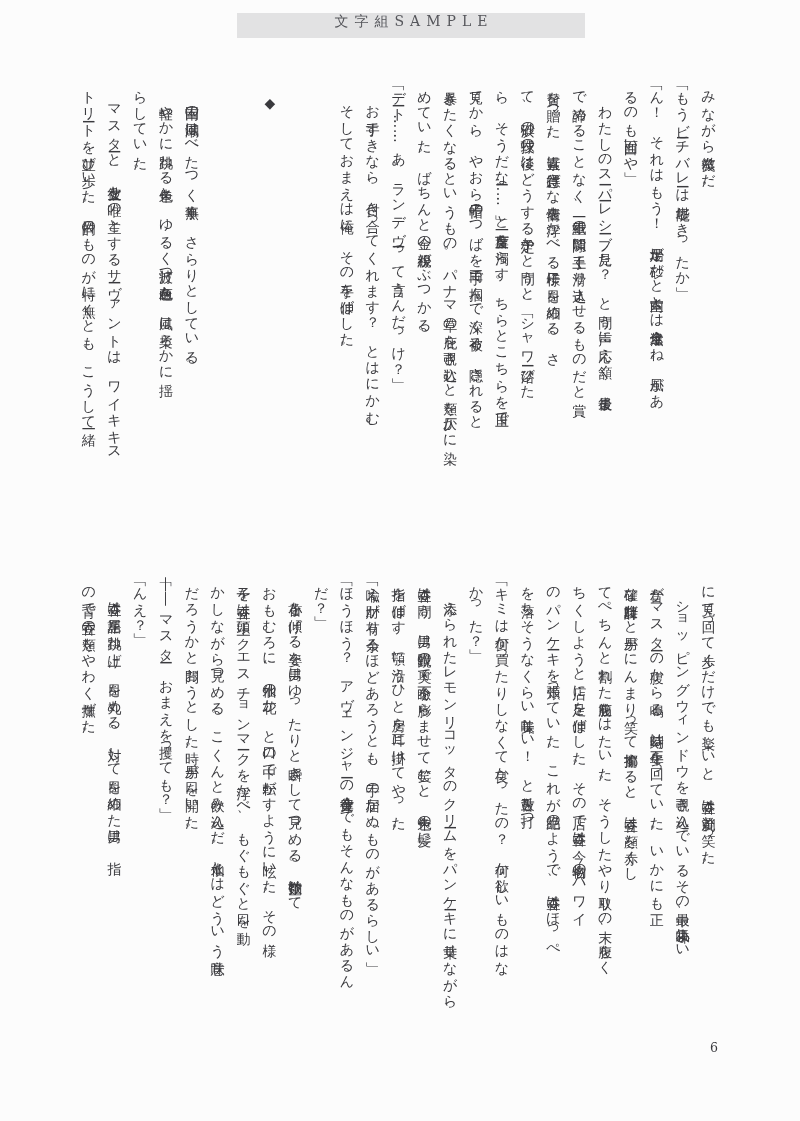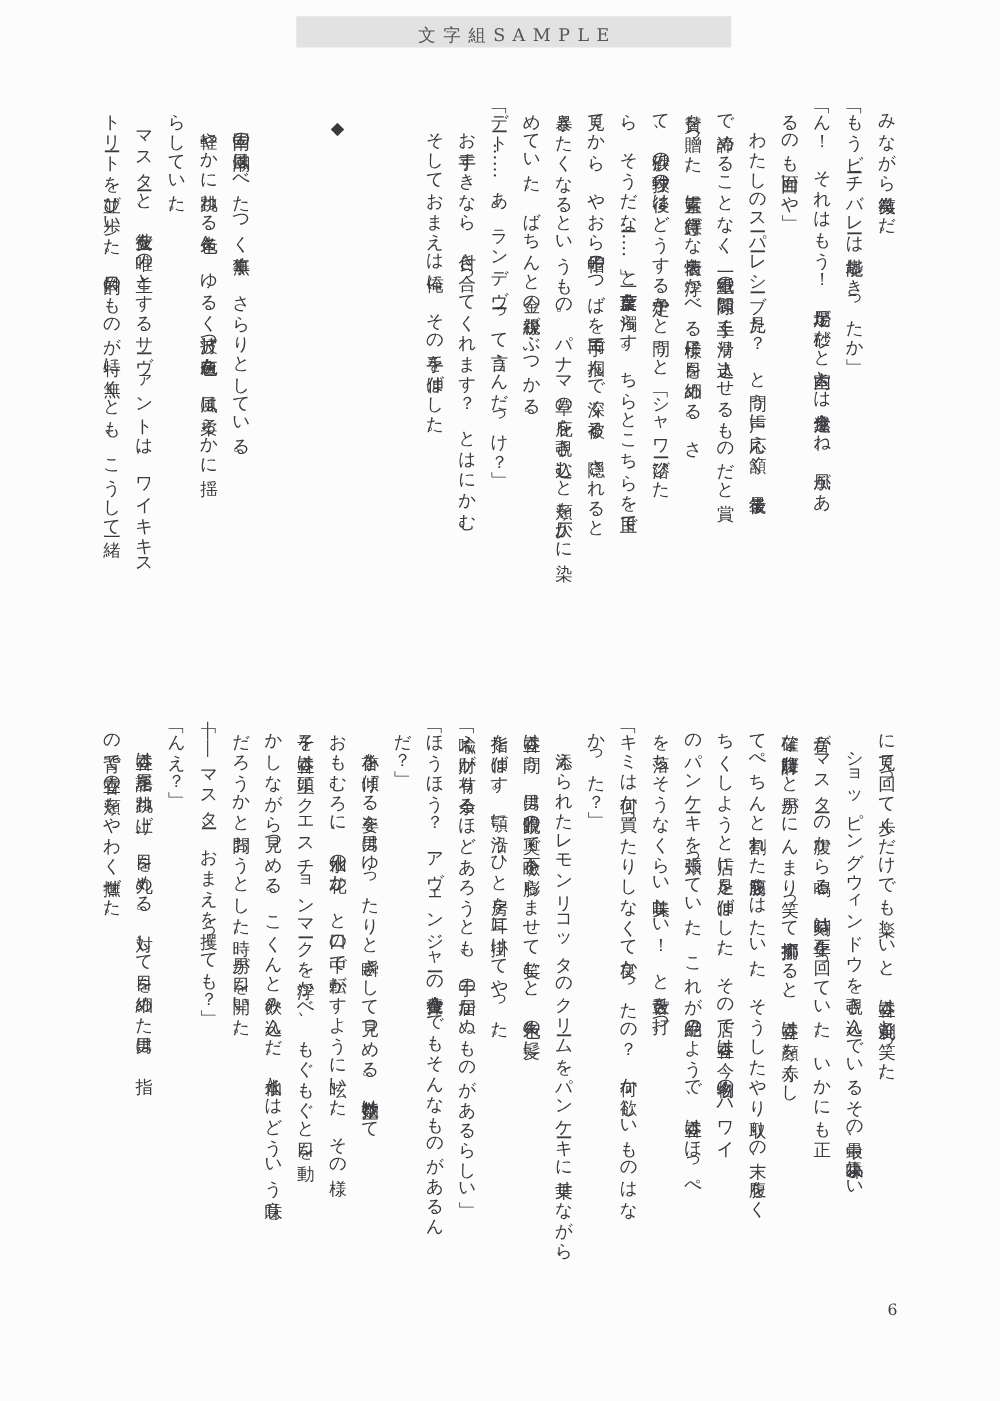--- a/index.html
+++ b/index.html
@@ -3,21 +3,21 @@
 <meta charset="utf-8">
 <style>
   html,body{margin:0;padding:0;background:#fcfcfc;}
   .page{
     position:relative;width:800px;height:1121px;background:#fcfcfc;
     font-family:"DejaVu Serif","Liberation Serif",serif;color:#3a3a3e;overflow:hidden;
   }
   .banner{
     position:absolute;left:237px;top:13px;width:348px;height:25px;
     background:#e2e2e3;color:#55565b;
-    display:flex;align-items:flex-end;justify-content:center;
+    display:flex;align-items:flex-start;justify-content:center;
     font-size:14px;letter-spacing:6px;text-indent:6px;white-space:nowrap;
   }
   .vblock{
     position:absolute;left:75px;width:646px;height:430px;
     writing-mode:vertical-rl;text-orientation:mixed;
     font-size:14px;line-height:25.84px;letter-spacing:0.35px;
     overflow:visible;
   }
   .vblock-upper{top:81px;}
   .vblock-lower{top:577px;}

